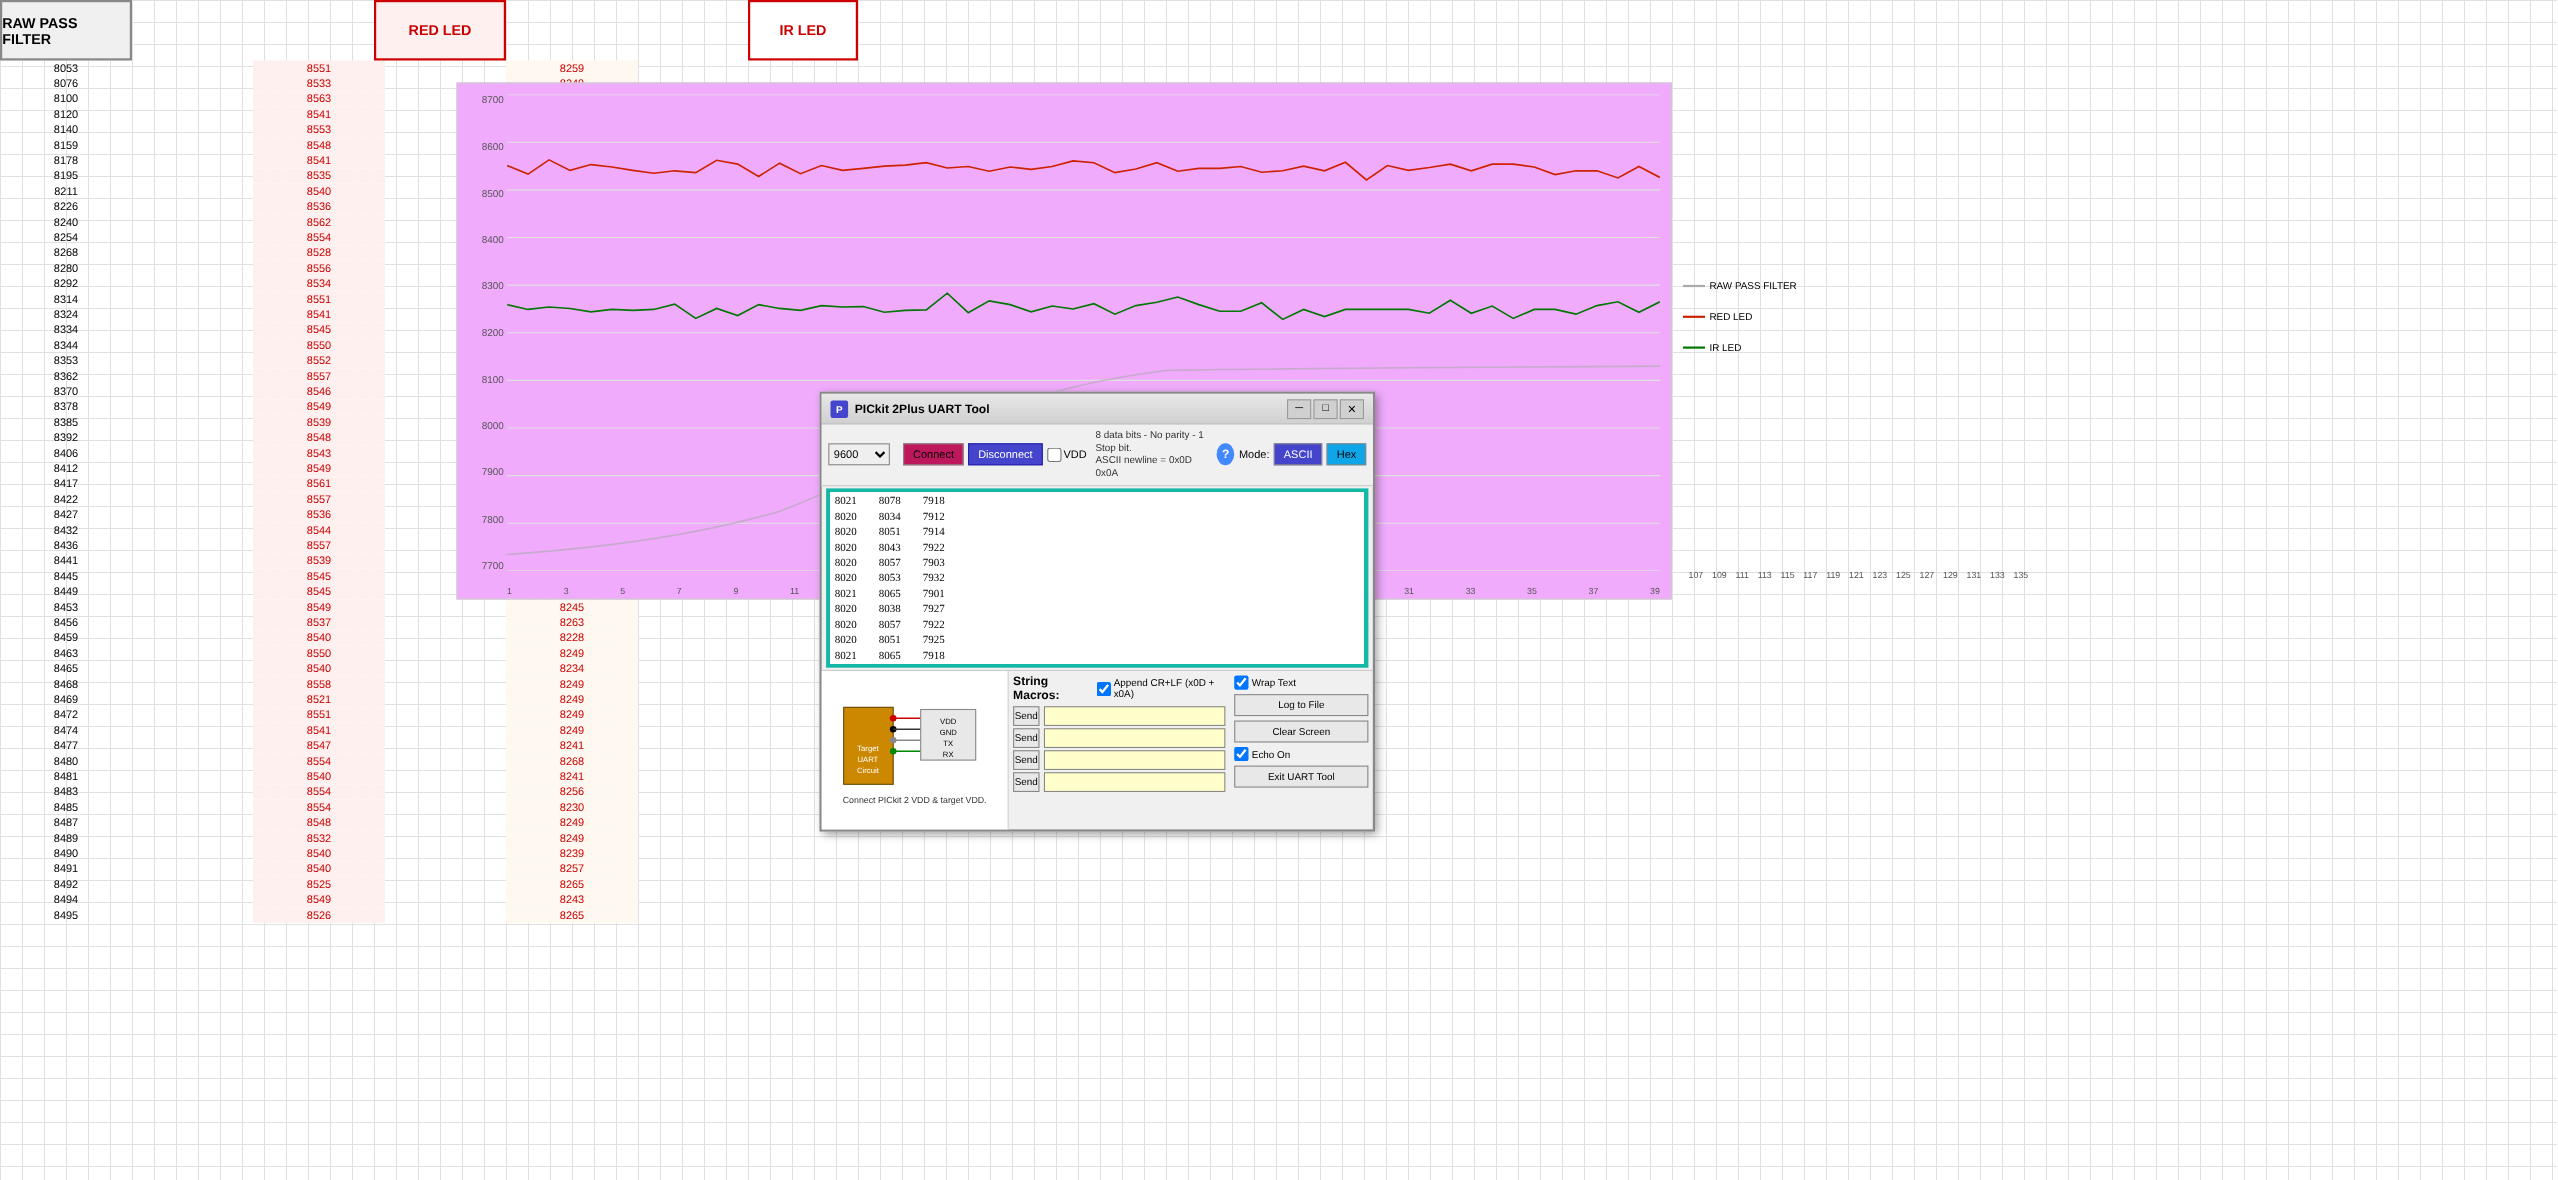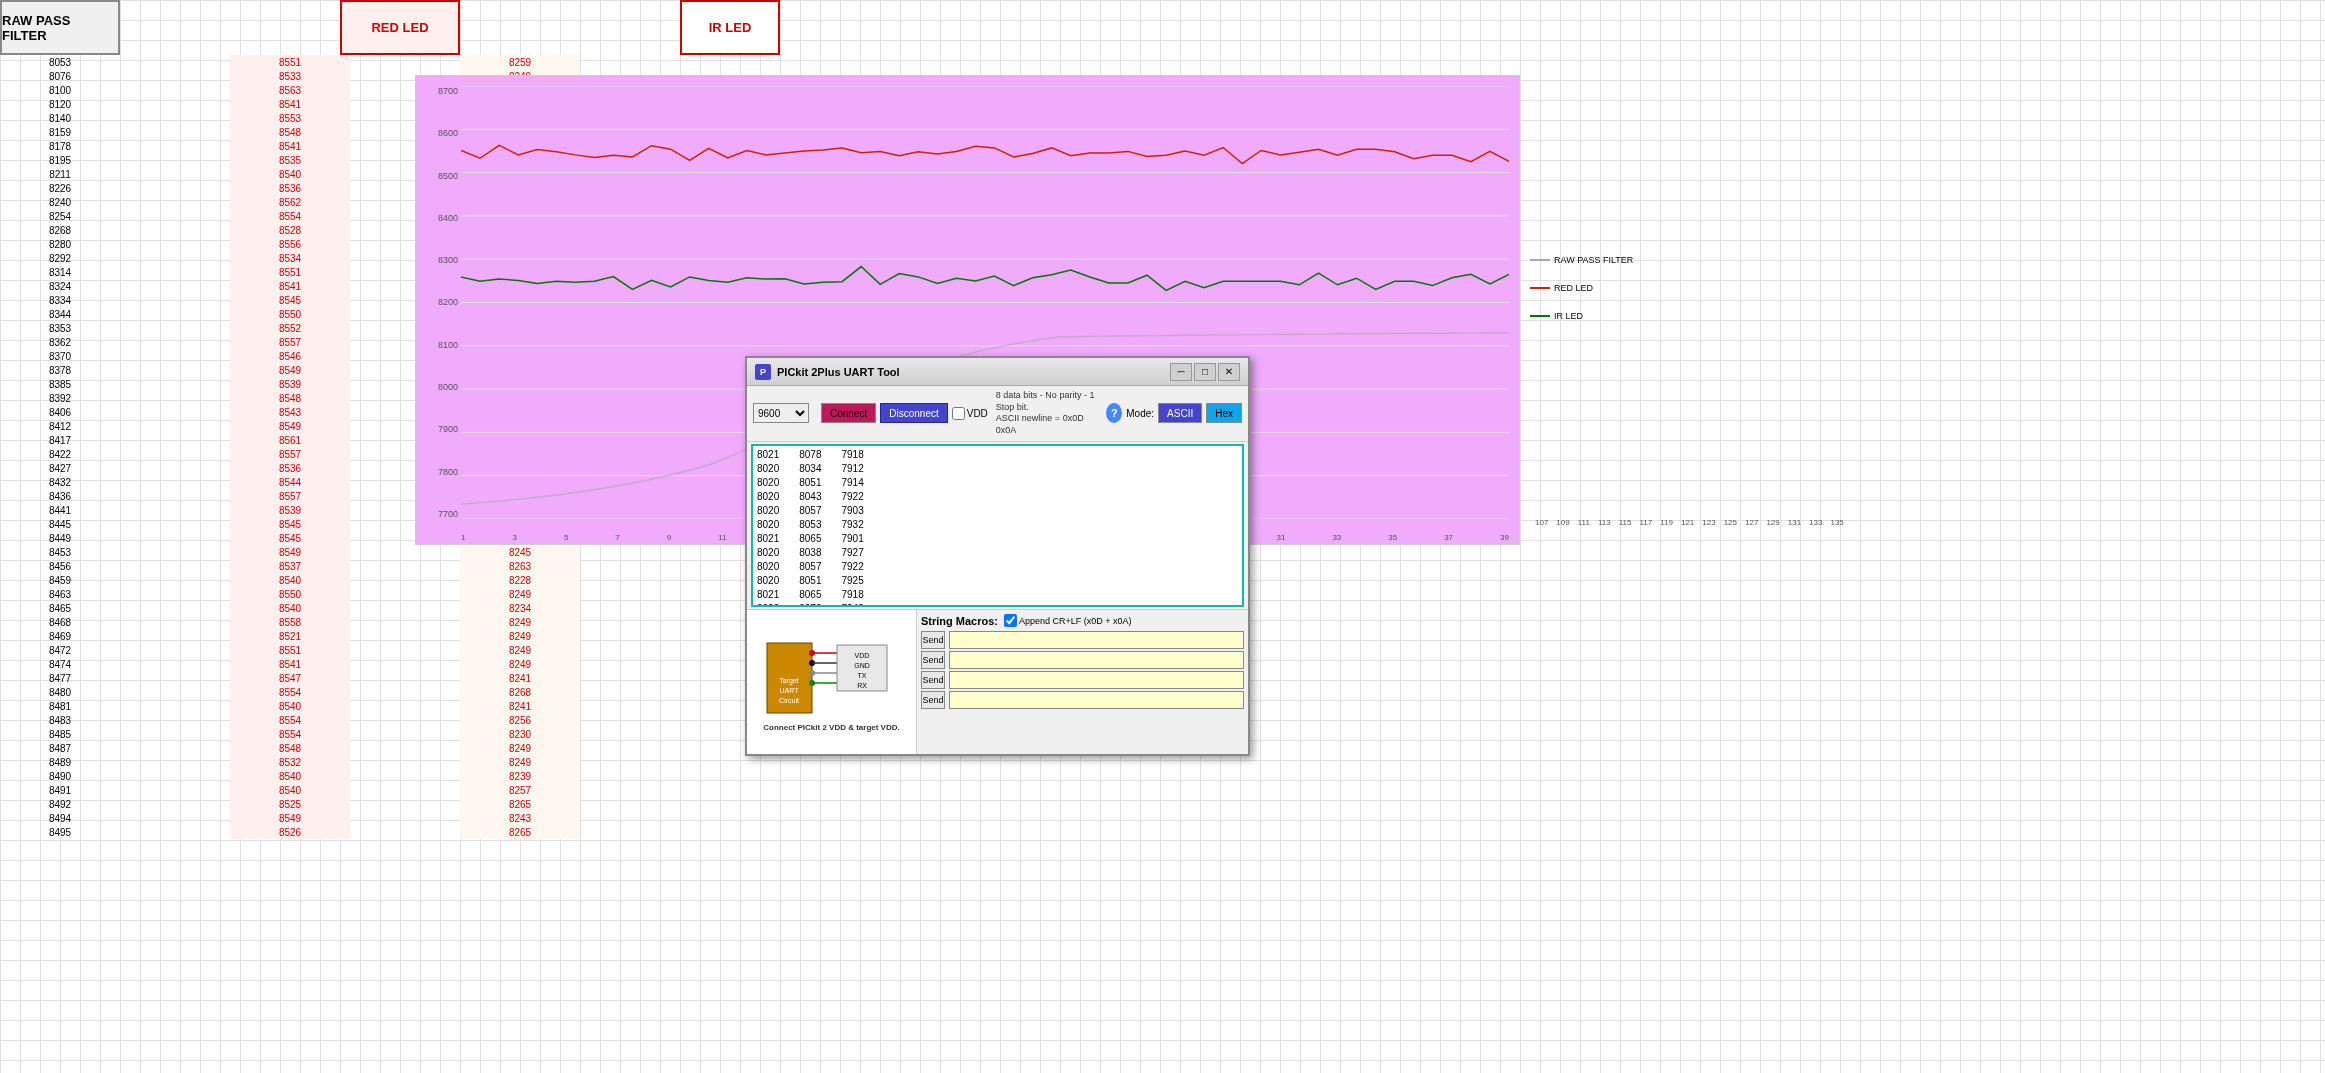--- a/index.html
+++ b/index.html
@@ -225,24 +225,24 @@
       border: none;
       cursor: pointer;
       display: flex; align-items: center; justify-content: center;
     }
 
     
     .data-display {
       flex: 1;
       background: white;
       margin: 2px 4px;
-      border: 2px solid #14b8a6;
+      border: 4px solid #14b8a6;
       overflow-y: scroll;
       font-size: 10px;
-      font-family: Liberation Sans, sans-serif;
+      font-family: Liberation Serif, serif;
       padding: 2px 4px;
     }
 
     .data-row { 
       display: flex;
       gap: 20px;
       line-height: 1.4;
     }
 
     
@@ -261,21 +261,20 @@
       align-items: center;
       justify-content: center;
       background: white;
     }
 
     .circuit-caption {
       font-size: 8px;
       text-align: center;
       color: #333;
       margin-top: 0;
-      font-weight: bold;
     }
 
     .string-macros {
       flex: 1;
       padding: 4px;
       display: flex;
       flex-direction: column;
       gap: 2px;
     }
 
@@ -787,14 +786,27 @@
       <div class="macro-row">
         <button class="send-btn">Send</button>
         <input class="macro-input" type="text" style="">
       </div>
       <div class="macro-row">
         <button class="send-btn">Send</button>
         <input class="macro-input" type="text" style="">
       </div>
     </div>
 
+    <div class="side-options">
+      <label class="option-check">
+        <input type="checkbox" checked="" style="">
+        <span>Wrap Text</span>
+      </label>
+      <button class="side-btn">Log to File</button>
+      <button class="side-btn">Clear Screen</button>
+      <label class="option-check">
+        <input type="checkbox" checked="" style="">
+        <span>Echo On</span>
+      </label>
+      <button class="side-btn">Exit UART Tool</button>
+    </div>
   </div>
 </div>
 
 </body></html>

